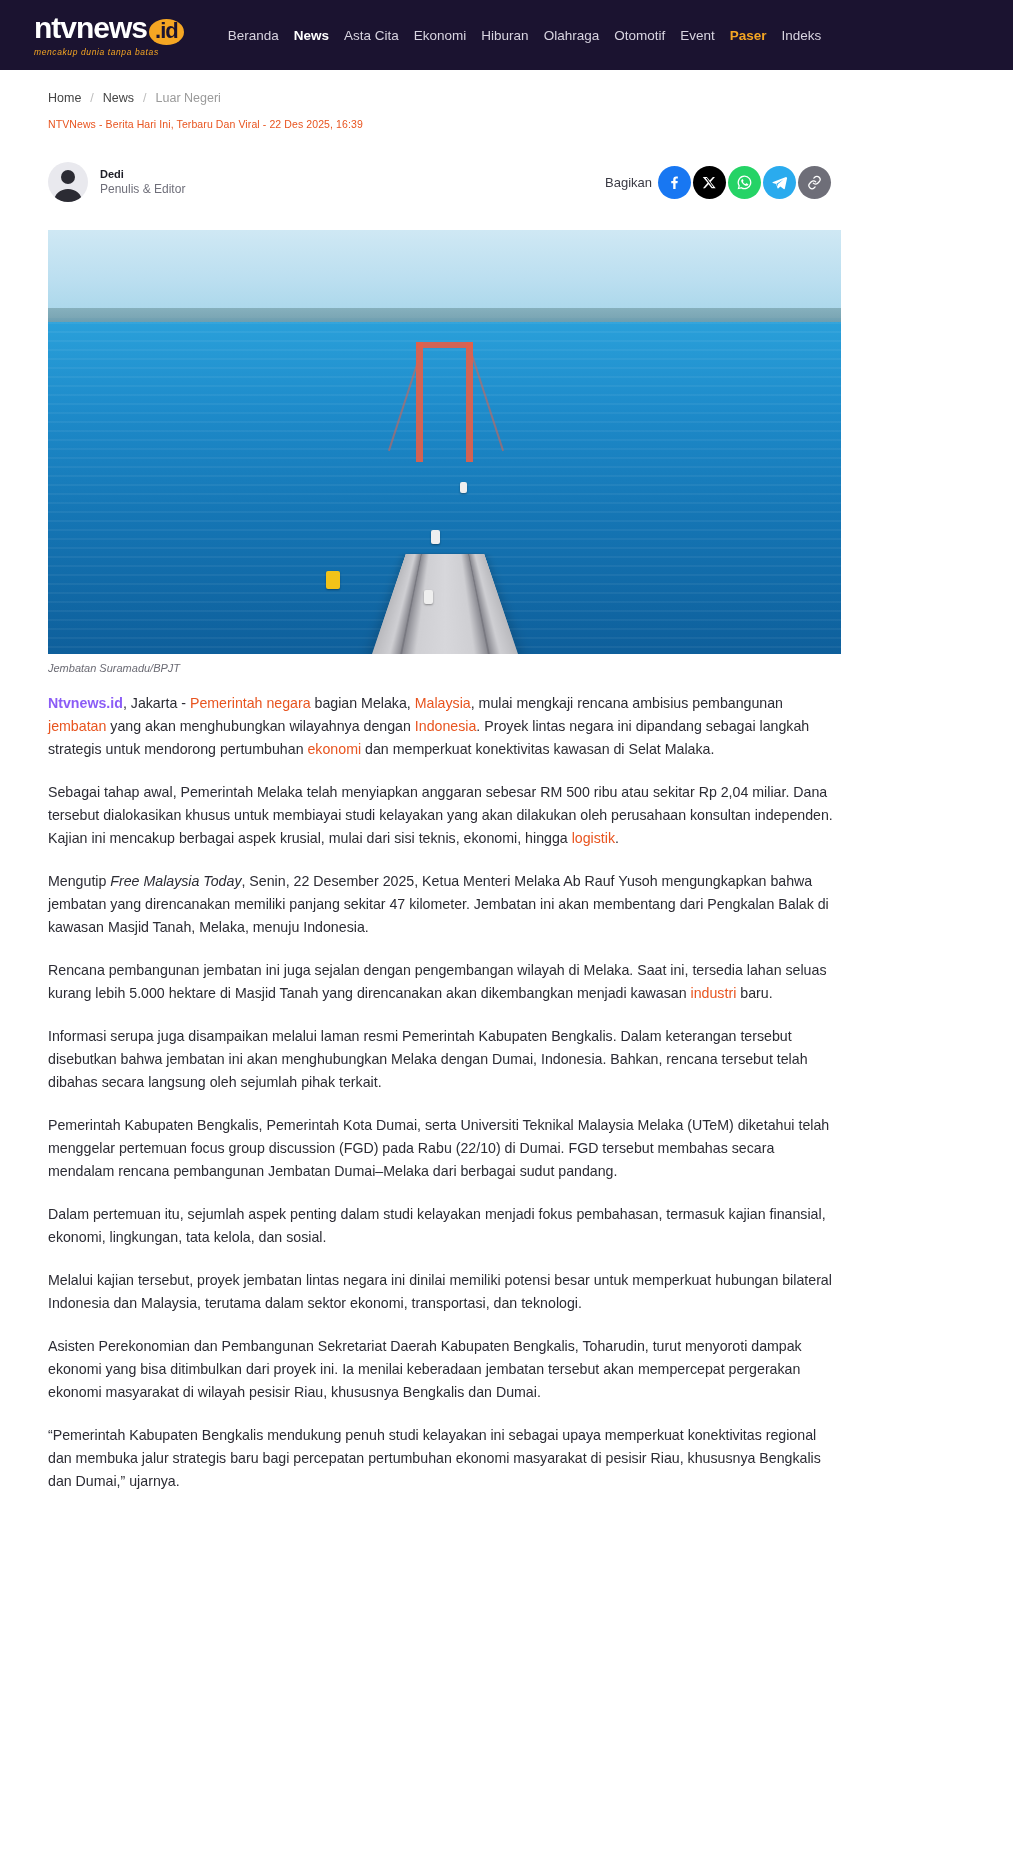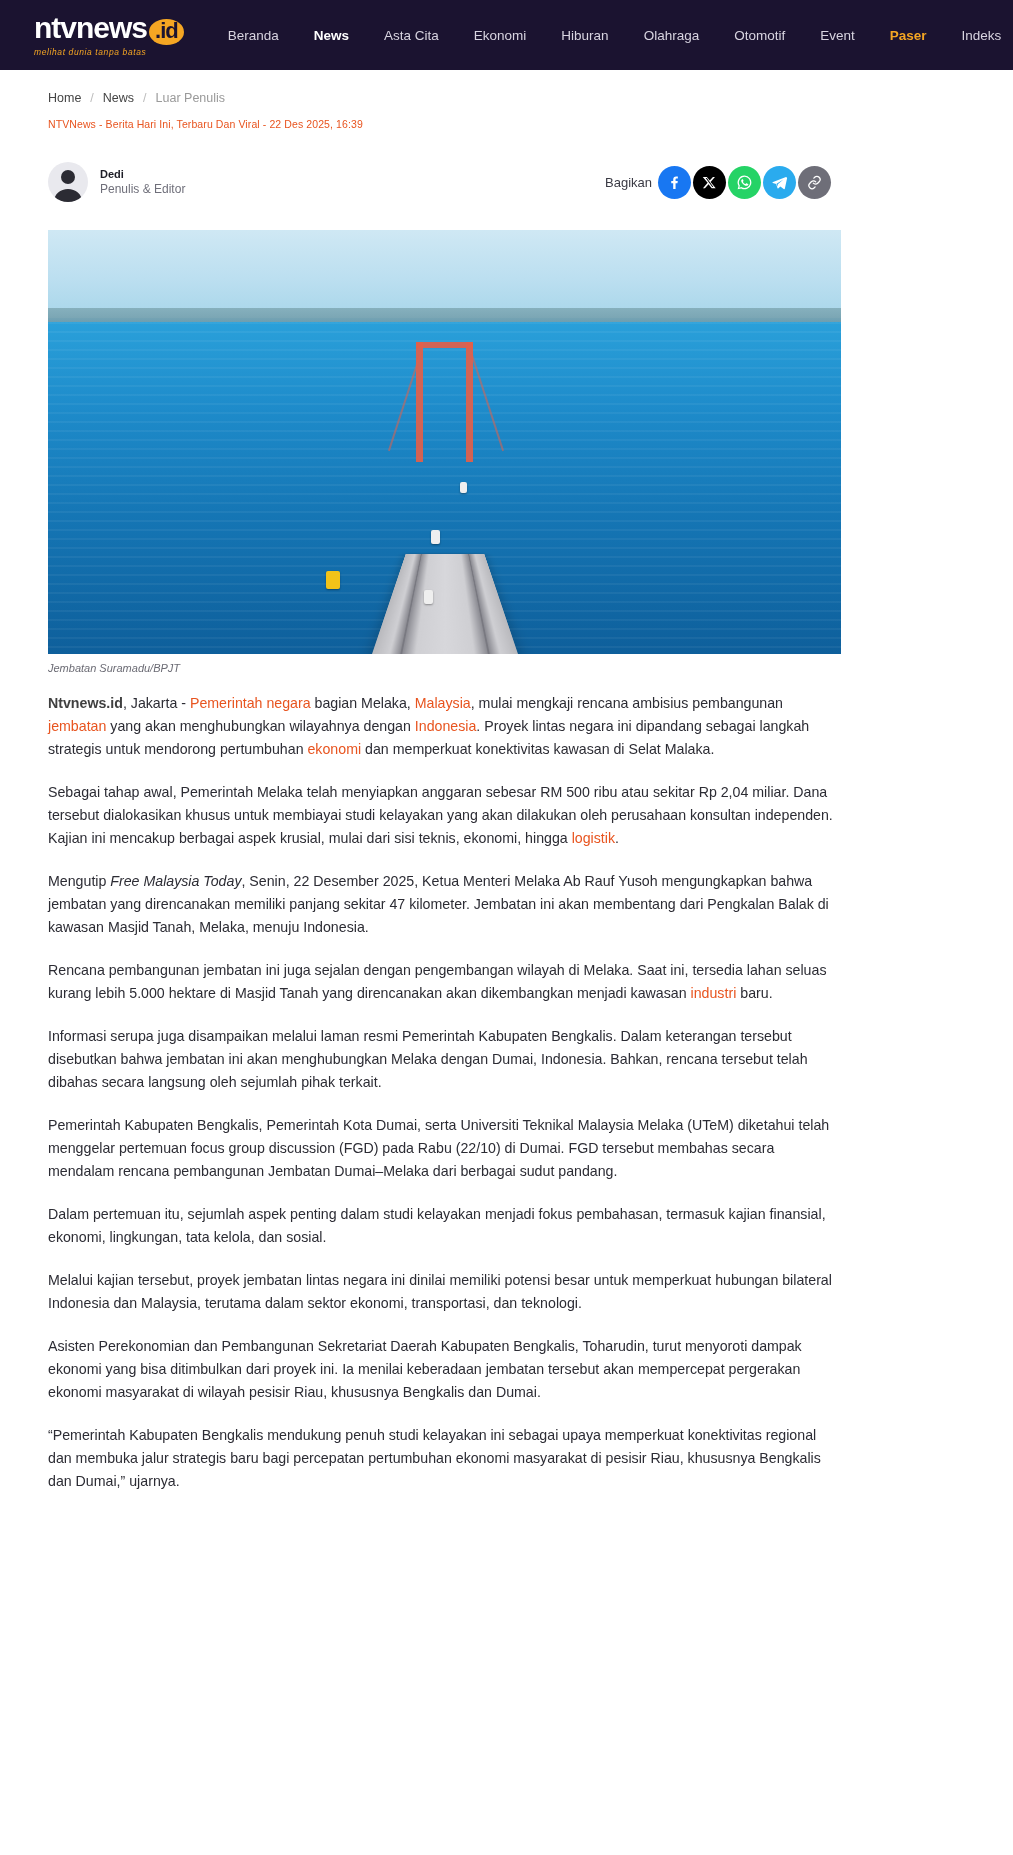--- a/index.html
+++ b/index.html
@@ -47,21 +47,21 @@
   .logo-tag {
     color: #f5a623;
     font-size: 8.5px;
     letter-spacing: 0.6px;
     margin-top: 3px;
     font-style: italic;
   }
   .nav-links {
     display: flex;
     align-items: flex-end;
-    gap: 35px;
+    gap: 15px;
   }
   .nav-link {
     color: #d8d4e0;
     font-size: 13.5px;
     text-decoration: none;
     white-space: nowrap;
   }
   .nav-link.active { color: #ffffff; font-weight: bold; }
   .nav-link.highlight { color: #f5a623; font-weight: bold; }
 
@@ -215,33 +215,33 @@
 
   
   .article {
     width: 793px;
     margin-top: 18px;
     font-size: 14.2px;
     line-height: 1.62;
     color: #2c2c34;
   }
   .article p { margin: 0 0 20px 0; }
-  .article b { color: #404040; }
+  .article b { color: #8b5cf6; }
   .lnk { color: #e8541f; text-decoration: none; }
   .em { font-style: italic; }
 </style>
 </head>
 <body>
 
 <div class="navbar">
   <div class="logo">
     <div class="logo-main">
       <span class="logo-ntv">ntv</span><span class="logo-news">news</span><span class="logo-id">.id</span>
     </div>
-    <div class="logo-tag">melihat dunia tanpa batas</div>
+    <div class="logo-tag">mencakup dunia tanpa batas</div>
   </div>
   <div class="nav-links">
     <a class="nav-link" href="#">Beranda</a>
     <a class="nav-link active" href="#">News</a>
     <a class="nav-link" href="#">Asta Cita</a>
     <a class="nav-link" href="#">Ekonomi</a>
     <a class="nav-link" href="#">Hiburan</a>
     <a class="nav-link" href="#">Olahraga</a>
     <a class="nav-link" href="#">Otomotif</a>
     <a class="nav-link" href="#">Event</a>
@@ -251,21 +251,21 @@
 </div>
 
 <div class="page">
  <div class="content-wrap">
 
   <div class="breadcrumb">
     <a href="#">Home</a>
     <span class="sep">/</span>
     <a href="#">News</a>
     <span class="sep">/</span>
-    <span class="cur">Luar Penulis</span>
+    <span class="cur">Luar Negeri</span>
   </div>
 
   <div class="subtitle">NTVNews - Berita Hari Ini, Terbaru Dan Viral - 22 Des 2025, 16:39</div>
 
   <div class="author-row">
     <div class="author">
       <div class="avatar">
         <svg width="40" height="40" viewBox="0 0 40 40" aria-hidden="true">
           <circle cx="20" cy="15" r="7" fill="#2b2b33"></circle>
           <path d="M6 40c0-8 6.5-13 14-13s14 5 14 13z" fill="#2b2b33"></path>

